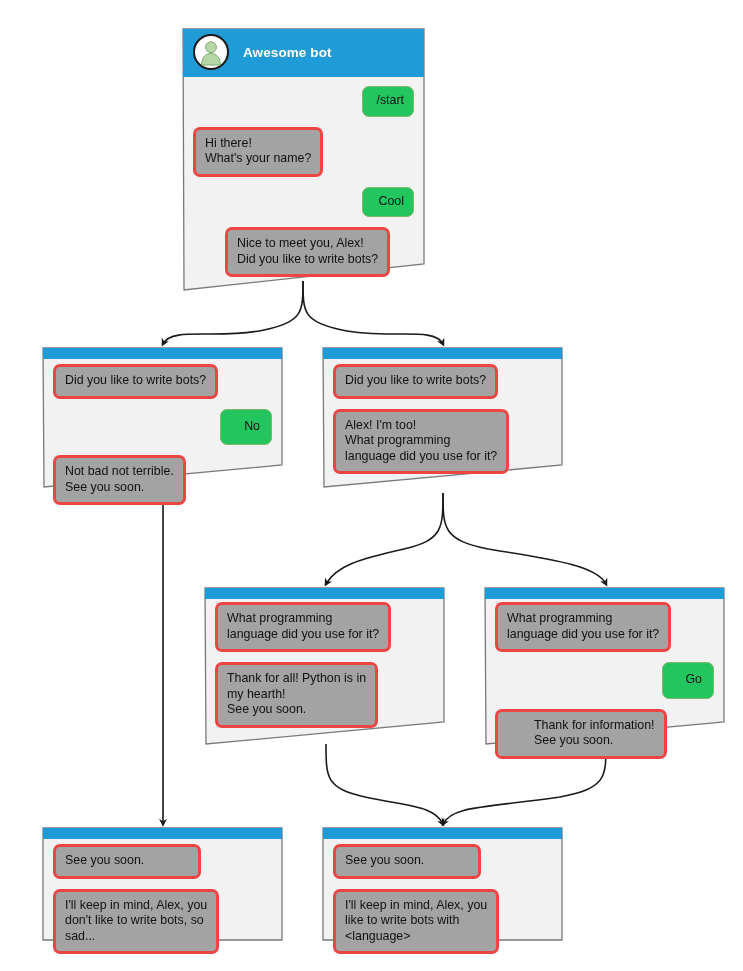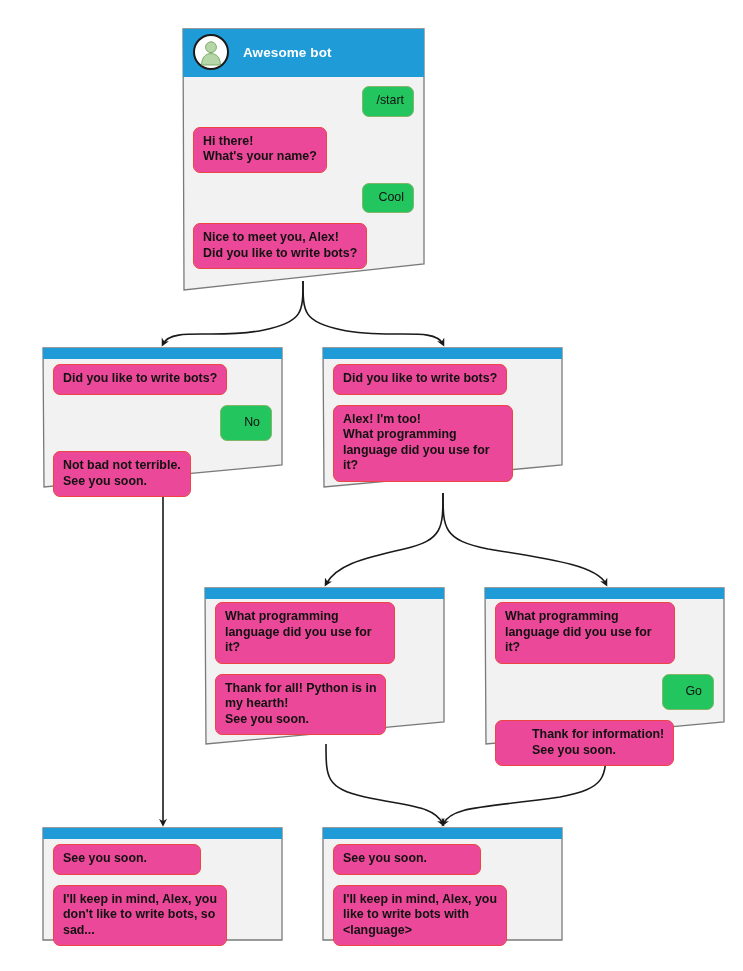--- a/index.html
+++ b/index.html
@@ -96,23 +96,22 @@
     border-radius: 7px;
     padding: 6px 9px 7px 9px;
     font-size: 12.4px;
     line-height: 15.5px;
     color: #111111;
     white-space: pre-line;
     box-sizing: border-box;
     max-width: 170px;
   }
   .bubble.bot {
-    background: #ec4899;
-    border: 1px solid #ef4444;
-    font-weight: bold;
+    background: #a3a3a3;
+    border: 3px solid #ef4444;
   }
   .bubble.user {
     background: #22c55e;
     border: 1px solid #85b569;
     text-align: right;
     min-width: 52px;
   }
   .bubble.user.wide { padding: 9px 11px 10px 11px; }
 </style>
 </head>
@@ -162,21 +161,21 @@
           <div class="bubble user">/start</div>
         </div>
         <div class="bubble-row left">
           <div class="bubble bot">Hi there!
 What's your name?</div>
         </div>
         <div class="bubble-row right">
           <div class="bubble user">Cool</div>
         </div>
         <div class="bubble-row left">
-          <div class="bubble bot" style="max-width:180px;">Nice to meet you, Alex!
+          <div class="bubble bot" style="max-width:180px;margin-left:32px;">Nice to meet you, Alex!
 Did you like to write bots?</div>
         </div>
       </div>
     </div>
   </div>
 
   <div class="card" style="left:30px; top:347px; width:241px; height:143px;">
     <svg class="card-shape" viewBox="0 0 241 143" preserveAspectRatio="none">
       <path d="M1,1 L240,1 L240,118 L2,140 Z" fill="#f2f2f2" stroke="#7a7a7a" stroke-width="1.3"></path>
       <path d="M1,1 L240,1 L240,12 L1,12 Z" fill="#1f9bd8" stroke="none"></path>

